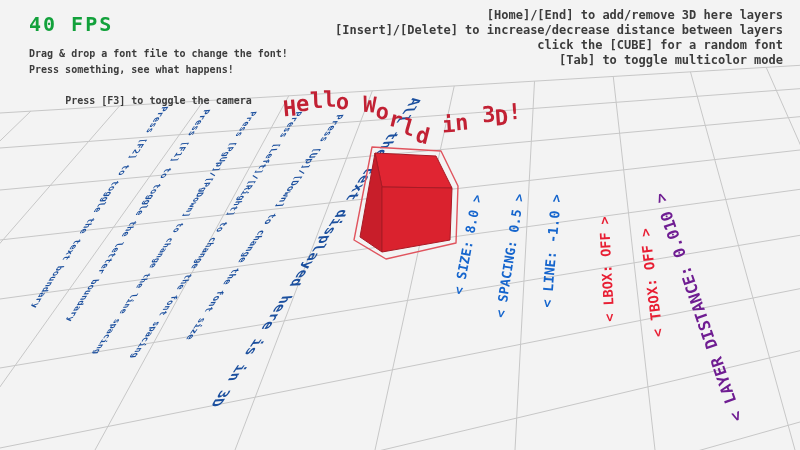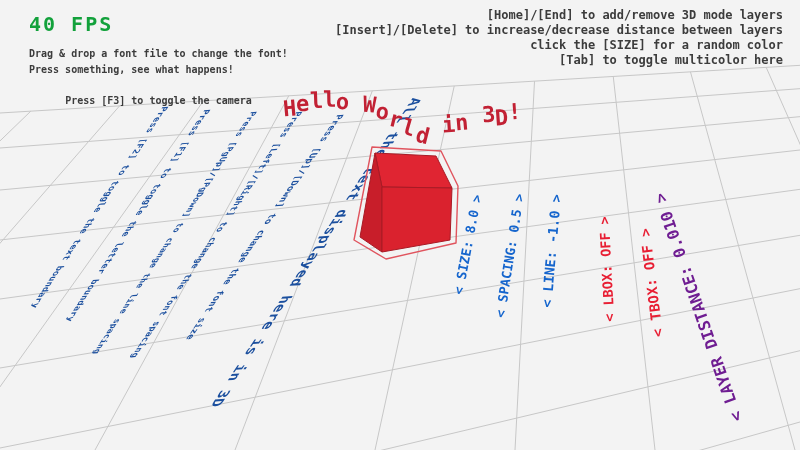--- a/index.html
+++ b/index.html
@@ -104,18 +104,18 @@
 
   <div id="headline"><span style="transform: translateY(10px) rotate(-5deg);">H</span><span style="transform: translateY(5px) rotate(-4deg);">e</span><span style="transform: translateY(2px) rotate(-2deg);">l</span><span style="transform: translateY(1px) rotate(-1deg);">l</span><span style="transform: translateY(3px) rotate(1deg);">o</span><span style="transform: translateY(0px) rotate(0deg);">&nbsp;</span><span style="transform: translateY(6px) rotate(5deg);">W</span><span style="transform: translateY(13px) rotate(10deg);">o</span><span style="transform: translateY(21px) rotate(14deg);">r</span><span style="transform: translateY(29px) rotate(16deg);">l</span><span style="transform: translateY(37px) rotate(14deg);">d</span><span style="transform: translateY(0px) rotate(0deg);">&nbsp;</span><span style="transform: translateY(26px) rotate(-4deg);">i</span><span style="transform: translateY(24px) rotate(-5deg);">n</span><span style="transform: translateY(0px) rotate(0deg);">&nbsp;</span><span style="transform: translateY(16px) rotate(-5deg);">3</span><span style="transform: translateY(19px) rotate(-4deg);">D</span><span style="transform: translateY(13px) rotate(-4deg);">!</span></div>
 
   <div class="hud" id="hud-left">
     <div id="fps">40 FPS</div>
     <div class="tipL">Drag &amp; drop a font file to change the font!</div>
     <div class="tipL">Press something, see what happens!</div>
     <div class="tipL tip-gap">Press [F3] to toggle the camera</div>
   </div>
   <div class="hud" id="hud-right">
-    <div class="tipR">[Home]/[End] to add/remove 3D mode layers</div>
+    <div class="tipR">[Home]/[End] to add/remove 3D here layers</div>
     <div class="tipR">[Insert]/[Delete] to increase/decrease distance between layers</div>
-    <div class="tipR">click the [SIZE] for a random color</div>
-    <div class="tipR">[Tab] to toggle multicolor here</div>
+    <div class="tipR">click the [CUBE] for a random font</div>
+    <div class="tipR">[Tab] to toggle multicolor mode</div>
   </div>
 </div>
 
 </body></html>

